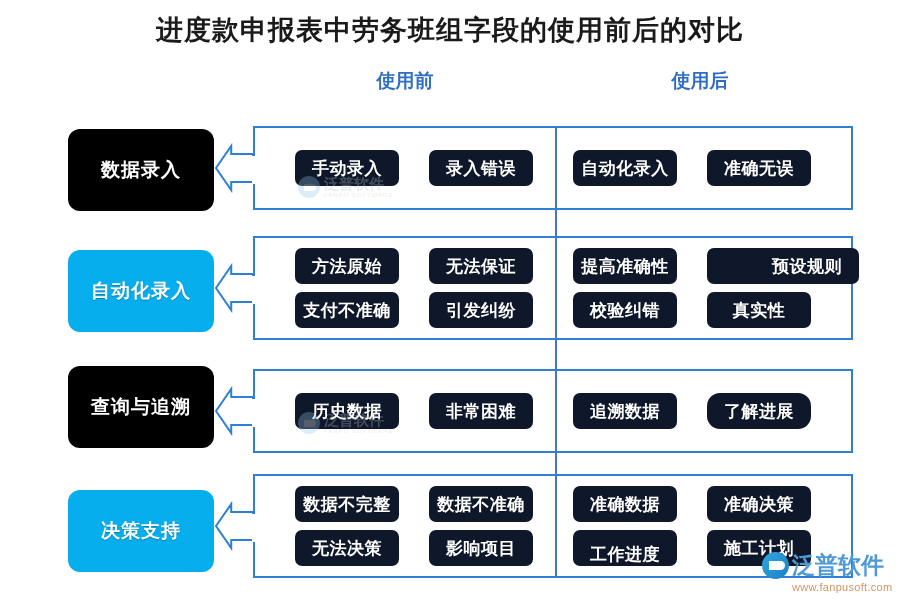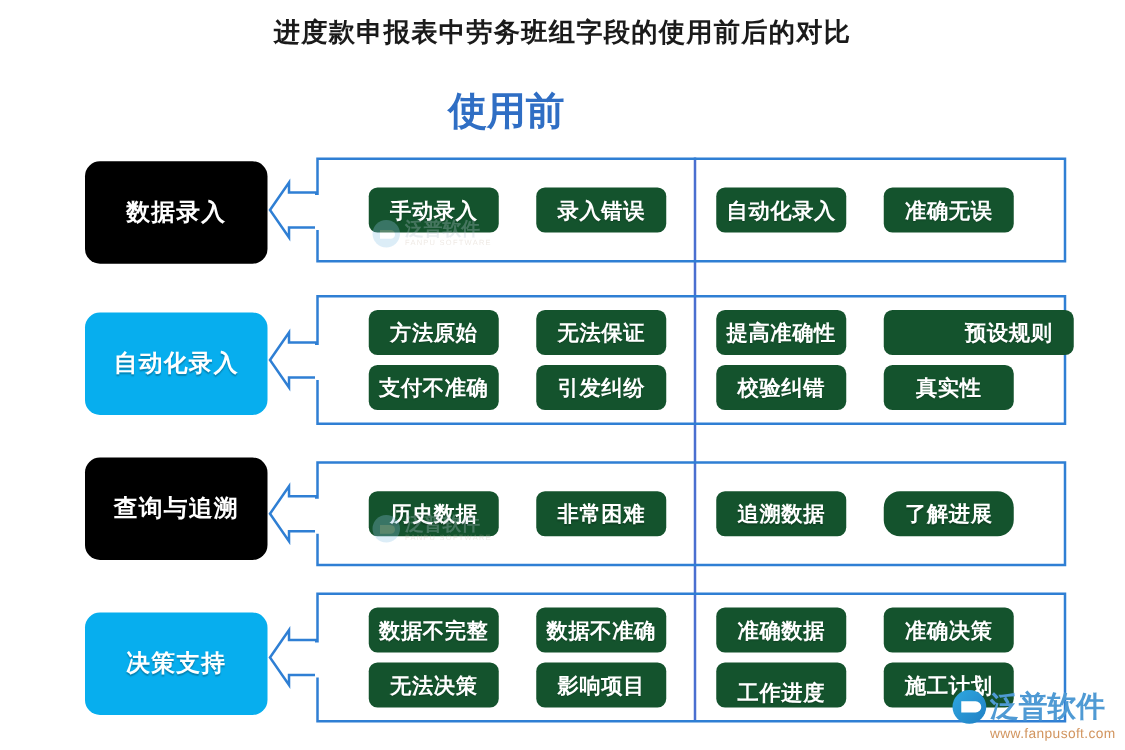--- a/index.html
+++ b/index.html
@@ -22,33 +22,33 @@
     height: 600px;
   }
 
   
   .title {
     position: absolute;
     left: 0;
     top: 12px;
     width: 900px;
     text-align: center;
-    font-size: 21px;
+    font-size: 27px;
     font-weight: bold;
     color: #1a1a1a;
     letter-spacing: 1px;
     font-family: "Liberation Serif", "DejaVu Serif", serif;
     white-space: nowrap;
   }
 
   
   .col-head {
     position: absolute;
     top: 68px;
-    font-size: 31px;
+    font-size: 19px;
     font-weight: bold;
     color: #2f6ec4;
     text-align: center;
     white-space: nowrap;
     font-family: "Liberation Serif", "DejaVu Serif", serif;
   }
   .col-head.before { left: 310px; width: 190px; }
   .col-head.after  { left: 605px; width: 190px; }
 
   
@@ -102,21 +102,21 @@
   .arrow {
     position: absolute;
     overflow: visible;
   }
 
   
   .pill {
     position: absolute;
     height: 36px;
     border-radius: 7px;
-    background: #14532d;
+    background: #0f172a;
     color: #ffffff;
     display: flex;
     align-items: center;
     justify-content: center;
     font-size: 17px;
     font-weight: bold;
     letter-spacing: .5px;
     text-shadow: 0 1px 1px rgba(0,0,0,.22);
     font-family: "Liberation Serif", "DejaVu Serif", serif;
     white-space: nowrap;
@@ -200,20 +200,21 @@
   }
 </style>
 </head>
 <body>
 
 <div id="canvas">
 
   <div class="title">进度款申报表中劳务班组字段的使用前后的对比</div>
 
   <div class="col-head before">使用前</div>
+  <div class="col-head after">使用后</div>
 
   <div class="divider"></div>
 
   <div id="rows-layer">
       <div class="cat dark" style="top: 129px; height: 82px;">
         <span>数据录入</span>
       </div>
       <svg class="arrow" width="41" height="48" style="left: 214px; top: 144px;">
         <polygon points="2,24 17.22,2 17.22,10 39,10 39,38 17.22,38 17.22,46" fill="none" stroke="#2f7fd4" stroke-width="2" stroke-linejoin="miter"></polygon>
       </svg>

